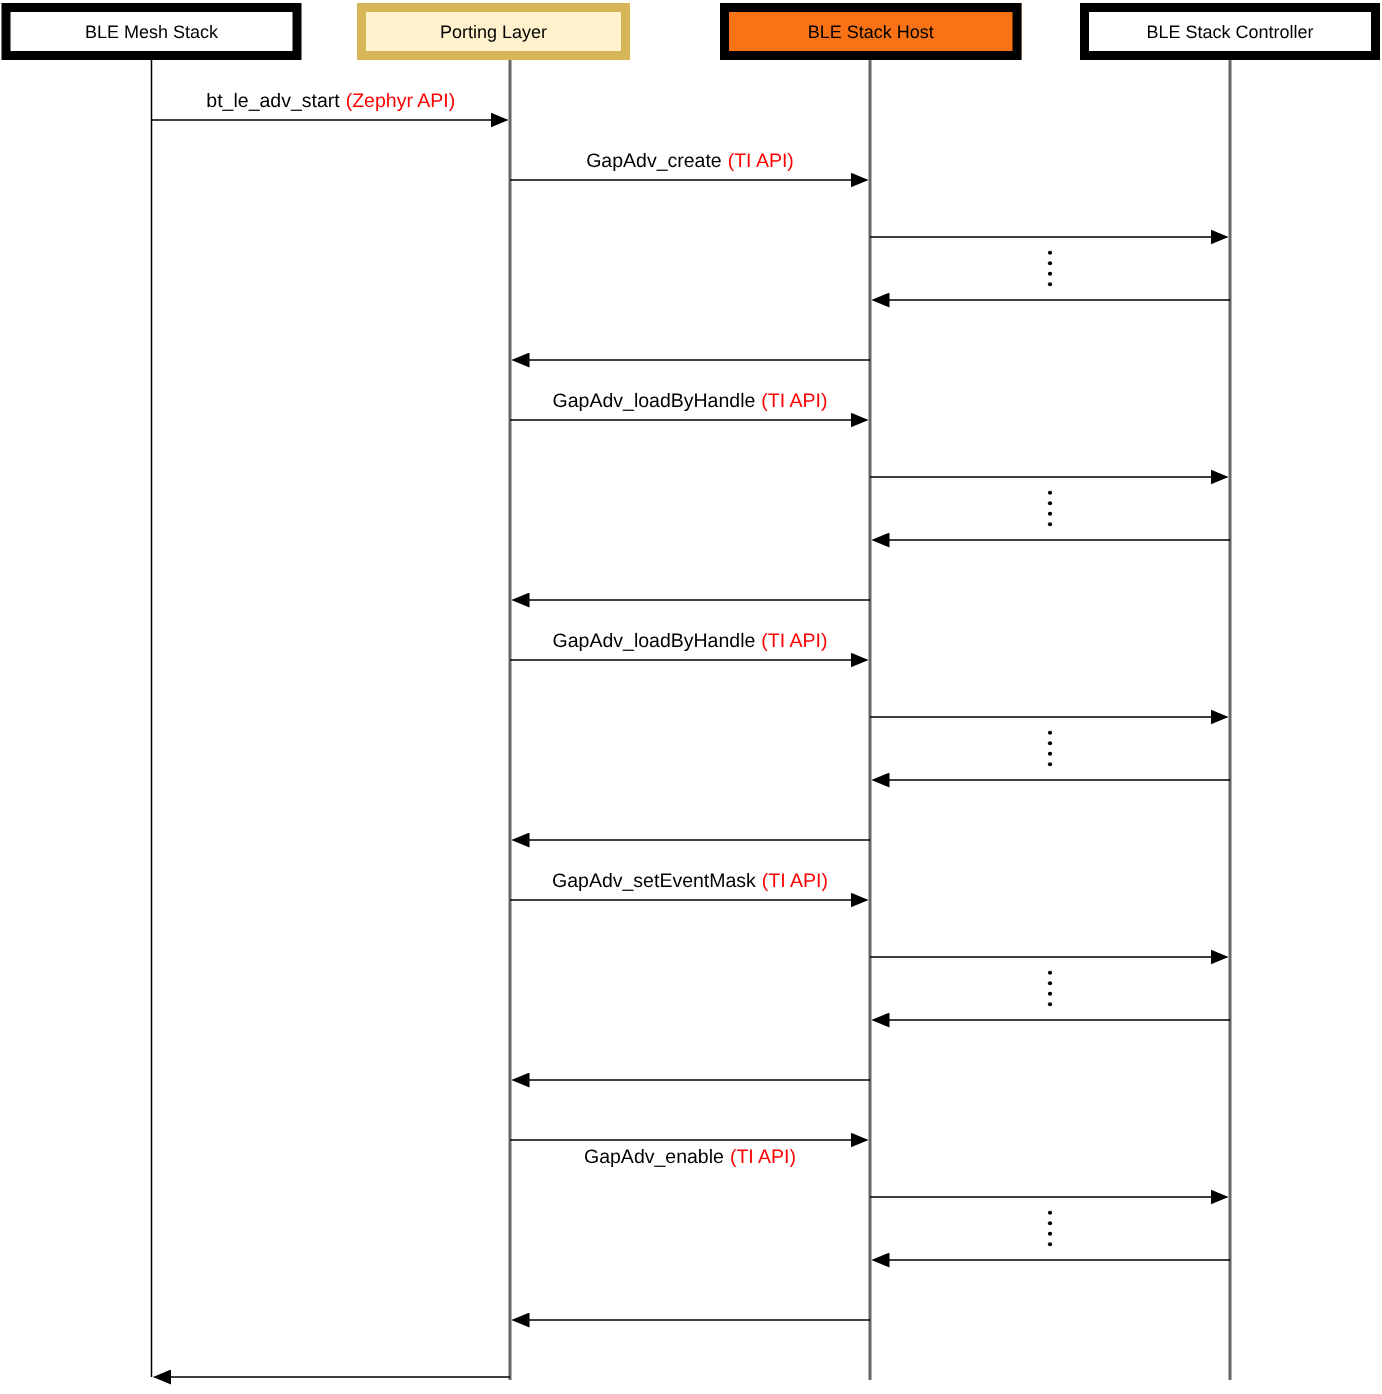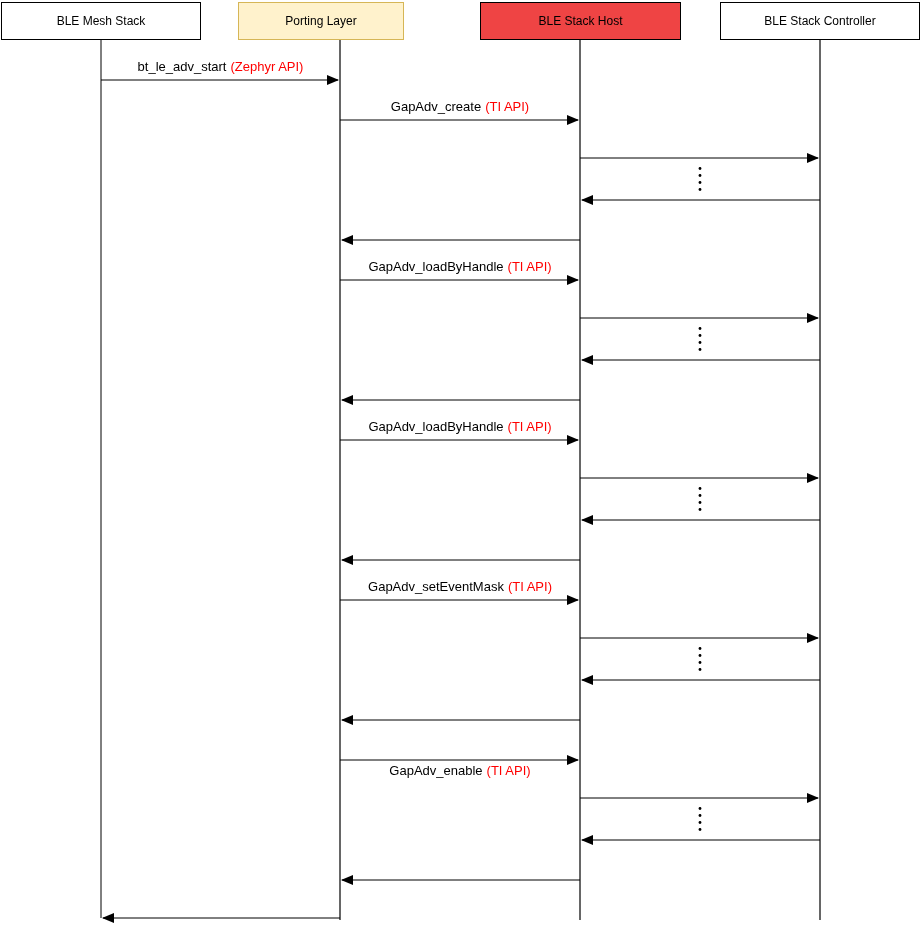--- a/index.html
+++ b/index.html
@@ -7,21 +7,21 @@
     position:relative;
     width:921px;height:929px;
     background:#ffffff;
     font-family:"Liberation Sans",sans-serif;
     overflow:hidden;
   }
   #lines-svg{position:absolute;left:0;top:0;width:921px;height:929px;}
   .actor-box{
     position:absolute;top:2px;height:38px;
     box-sizing:border-box;
-    border:1px solid #4d7c0f;
+    border:6px solid #4d7c0f;
     background:#fff;
     display:flex;align-items:center;justify-content:center;
     font-size:12px;color:#000;
   }
   .msg-label{
     position:absolute;
     transform:translate(-50%,-100%);
     font-size:13px;line-height:1.2;
     white-space:nowrap;color:#000;
   }
@@ -99,24 +99,24 @@
           <circle cx="700" cy="822.5" r="1.4" fill="#000000"></circle>
           <circle cx="700" cy="829.5" r="1.4" fill="#000000"></circle>
         </g>
       </g>
   </svg>
 
   <div id="actor-layer">
     <div class="actor-box" style="left: 1px; width: 200px; background: rgb(255, 255, 255); border-color: rgb(0, 0, 0);">
       <span class="actor-label">BLE Mesh Stack</span>
     </div>
-    <div class="actor-box" style="left: 238px; width: 166px; background: rgb(255, 242, 204); border-color: rgb(214, 182, 86);">
+    <div class="actor-box" style="left: 238px; width: 182px; background: rgb(255, 242, 204); border-color: rgb(214, 182, 86);">
       <span class="actor-label">Porting Layer</span>
     </div>
-    <div class="actor-box" style="left: 480px; width: 201px; background: #ef4444; border-color: rgb(0, 0, 0); justify-content: center;">
+    <div class="actor-box" style="left: 480px; width: 201px; background: #f97316; border-color: rgb(0, 0, 0); justify-content: center;">
       <span class="actor-label">BLE Stack Host</span>
     </div>
     <div class="actor-box" style="left: 720px; width: 200px; background: rgb(255, 255, 255); border-color: rgb(0, 0, 0);">
       <span class="actor-label">BLE Stack Controller</span>
     </div>
   </div>
 
   <div id="label-layer">
       <div class="msg-label" style="left: 220.5px; top: 75px;"><span class="msg-text">bt_le_adv_start</span><span class="msg-annot" style="color: rgb(255, 0, 0);">(Zephyr API)</span></div>
       <div class="msg-label" style="left: 460px; top: 115px;"><span class="msg-text">GapAdv_create</span><span class="msg-annot" style="color: rgb(255, 0, 0);">(TI API)</span></div>

